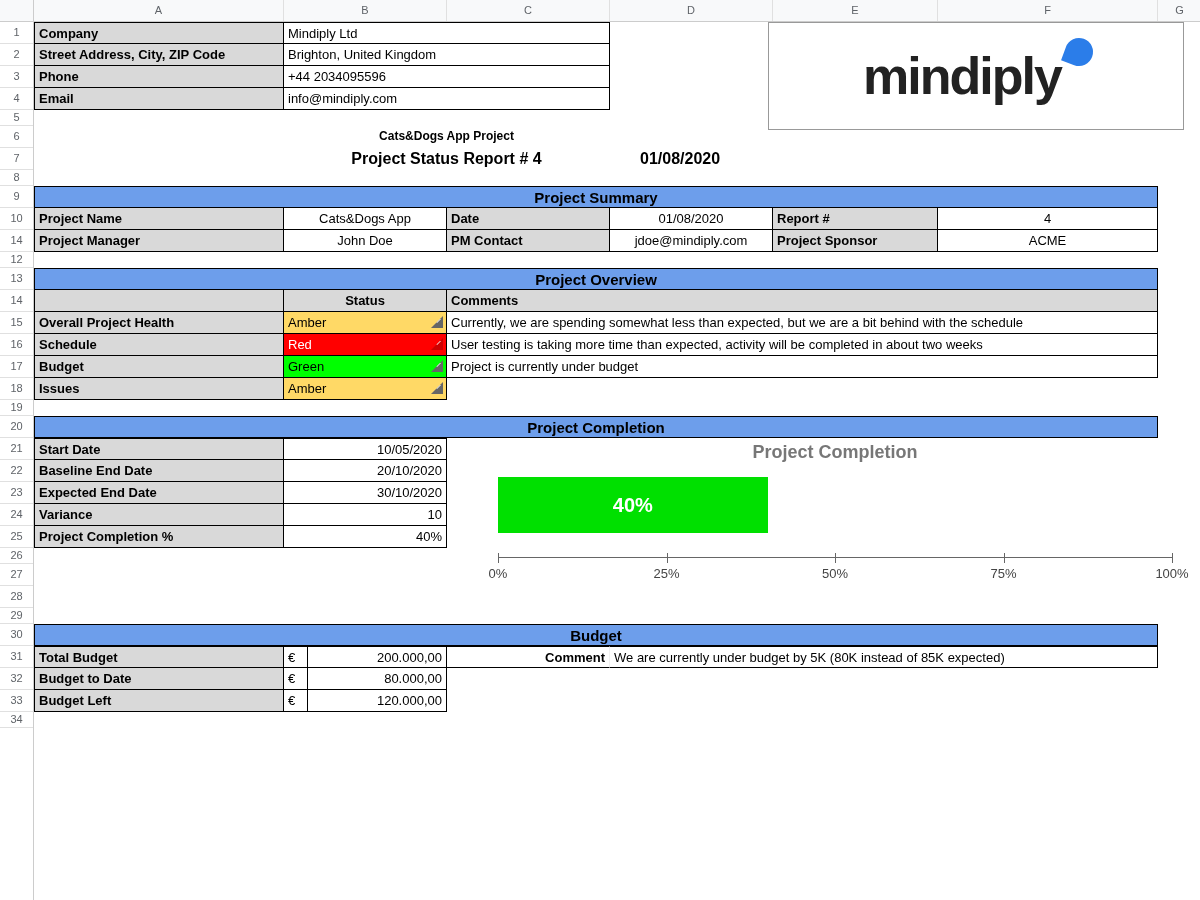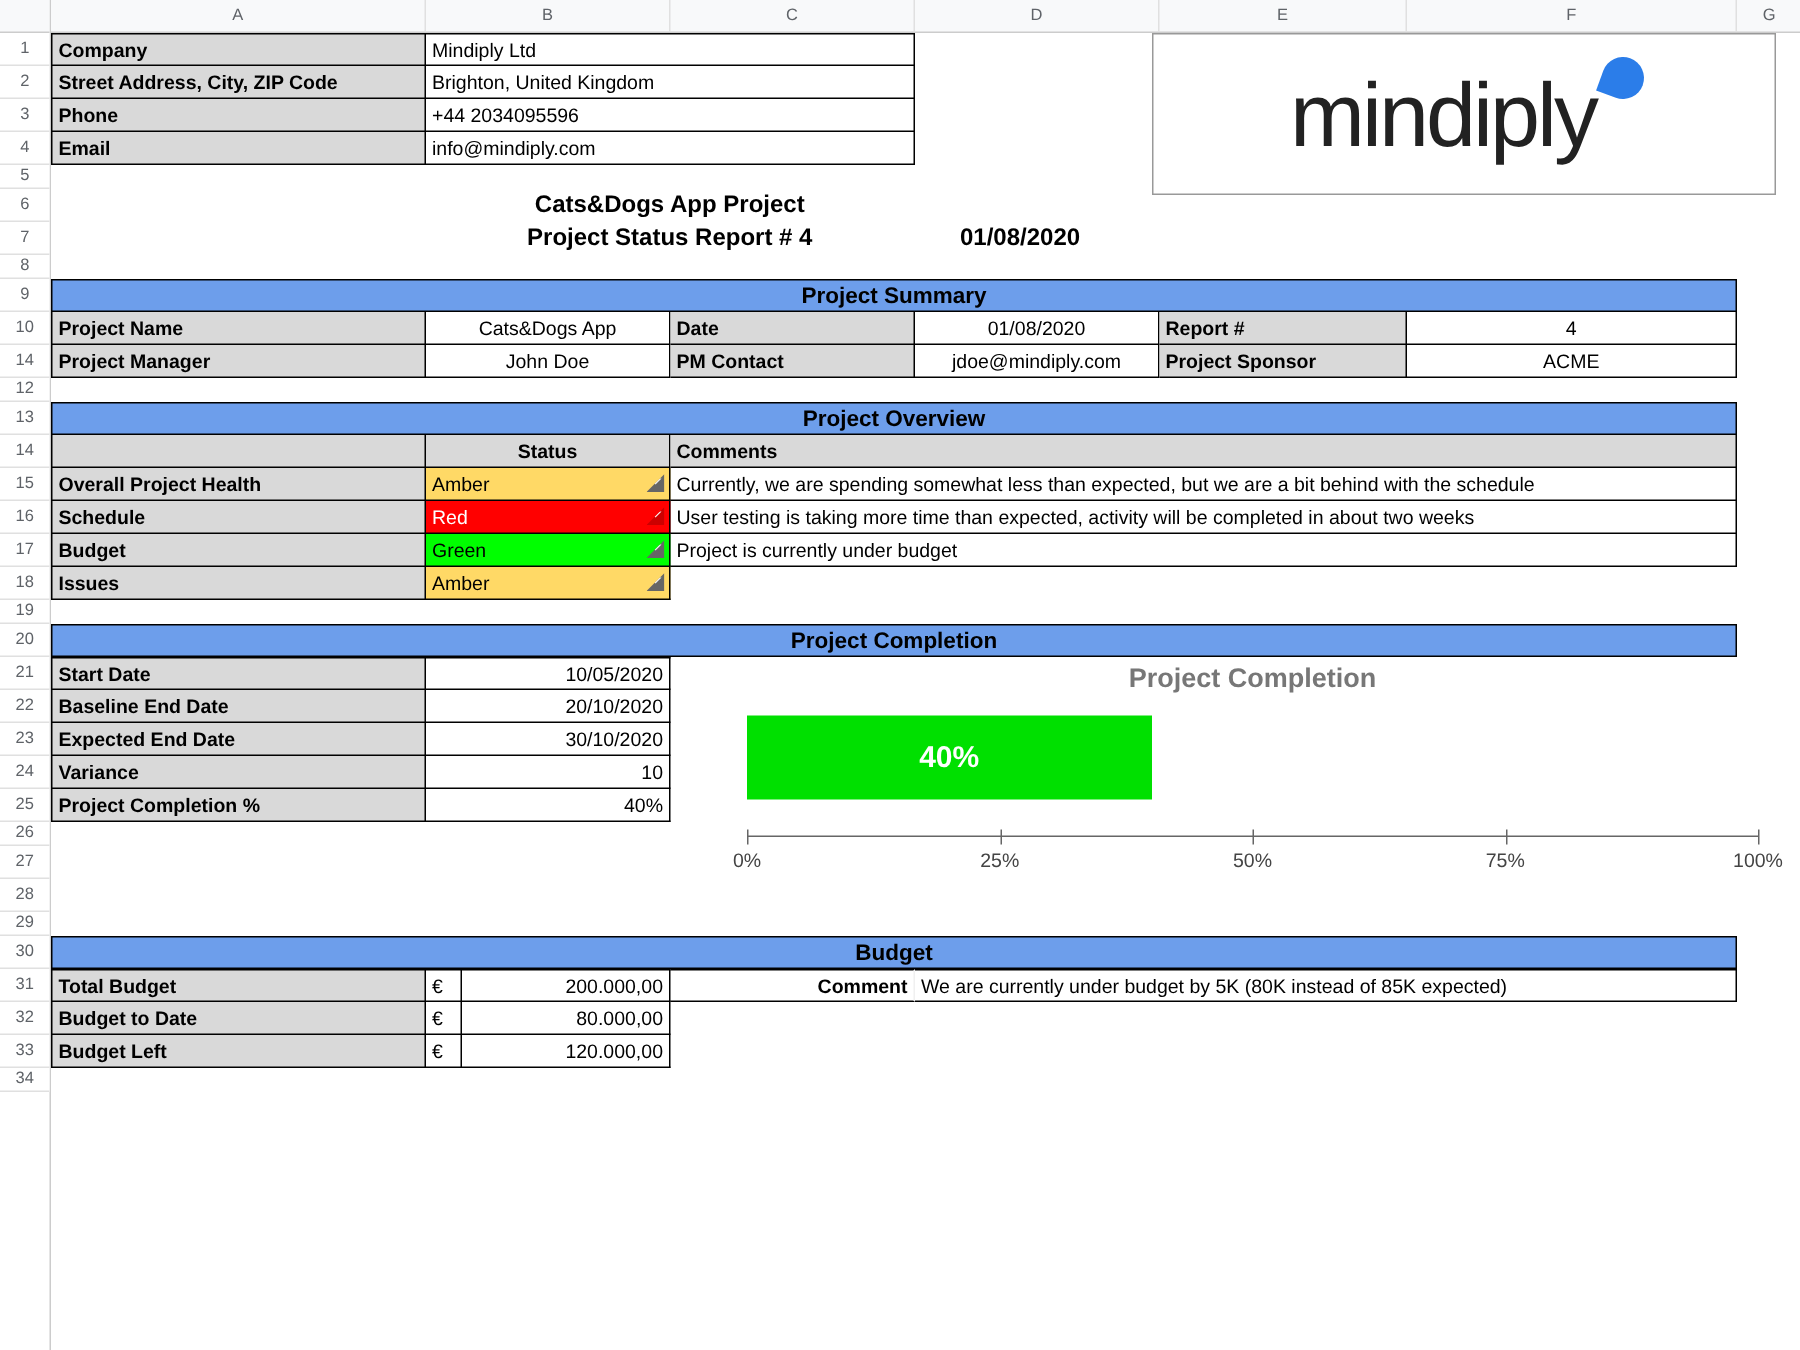--- a/index.html
+++ b/index.html
@@ -64,21 +64,21 @@
   .center{text-align:center;}
   .right{text-align:right;}
   .bold{font-weight:bold;}
   .amber{background:#ffd966;}
   .red{background:#ff0000; color:#fff;}
   .green{background:#00ff00;}
   .dd-caret{ position:absolute; right:3px; top:4px; width:12px;height:12px; background:#666; clip-path:polygon(100% 0,100% 100%,0 100%); }
   .dd-caret::after{content:"";position:absolute;left:2px;top:3px;border-left:4px solid transparent;border-right:4px solid transparent;border-top:4px solid #fff;}
   .dd-caret.white{background:#c00;}
   .logo-box{ position:absolute; top:0px; left:734px; width:416px; height:108px; border:1px solid #999; background:#fff; display:flex;align-items:center;justify-content:center;}
-  .logo-text{ font-family: Arial,sans-serif; font-size:60px; font-weight:400; letter-spacing:-2px; color:#222; position:relative;}
+  .logo-text{ font-family: Arial,sans-serif; font-size:52px; font-weight:700; letter-spacing:-2px; color:#222; position:relative;}
   .logo-dot{ position:absolute; top:-2px; right:-22px; width:28px;height:28px; background:#2b7de9; border-radius:50% 50% 50% 0; transform:rotate(20deg);}
   .nob{border-right:1px solid transparent;border-bottom:1px solid transparent;}
   .chart-area{position:absolute; left:454px; top:0; width:694px; height: 180px;}
   .chart-title{ text-align:center; font-size:18px; color:#777; font-weight:bold; margin-top:4px;}
   .bar-wrap{ margin:14px 10px 0 10px; height:56px; display:flex; border:none;}
   .bar-g{ background:#00e000; color:#fff; font-size:20px; font-weight:bold; display:flex;align-items:center;justify-content:center;}
   .bar-r{ background:#e74c3c; color:#fff; font-size:20px; font-weight:bold; display:flex;align-items:center;justify-content:center;}
   .axis{ margin:24px 10px 0 10px; position:relative; height:30px; border-top:1px solid #666;}
   .tick{position:absolute; top:-5px; width:1px;height:10px;background:#666;}
   .tlabel{position:absolute; top:8px; font-size:13px; color:#444; transform:translateX(-50%);}
@@ -163,21 +163,21 @@
       <span class="logo-text">mindiply</span>
       <span class="logo-dot" style="position:relative;top:-24px;left:4px;"></span>
     </div>
 
     <div class="r blank">
         <div class="c nob" style="width:1168px"></div>
       </div>
 
     <div class="r">
       <div class="c cA nob"></div>
-      <div class="c bold center nob" style="width:326px;font-size:16px">Cats&amp;Dogs App Project</div>
+      <div class="c bold center nob" style="width:326px;font-size:12px">Cats&amp;Dogs App Project</div>
     </div>
     <div class="r">
       <div class="c cA nob"></div>
       <div class="c bold nob overflow-visible" style="width:326px;font-size:16px;text-align:center">Project Status Report # 4</div>
       <div class="c cD bold nob" style="font-size:16px;padding-left:30px">01/08/2020</div>
     </div>
 
     <div class="r blank">
         <div class="c nob" style="width:1168px"></div>
       </div>

